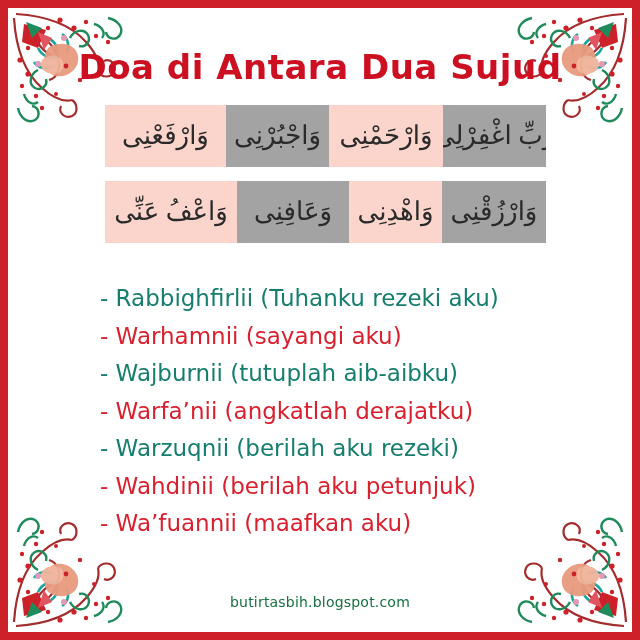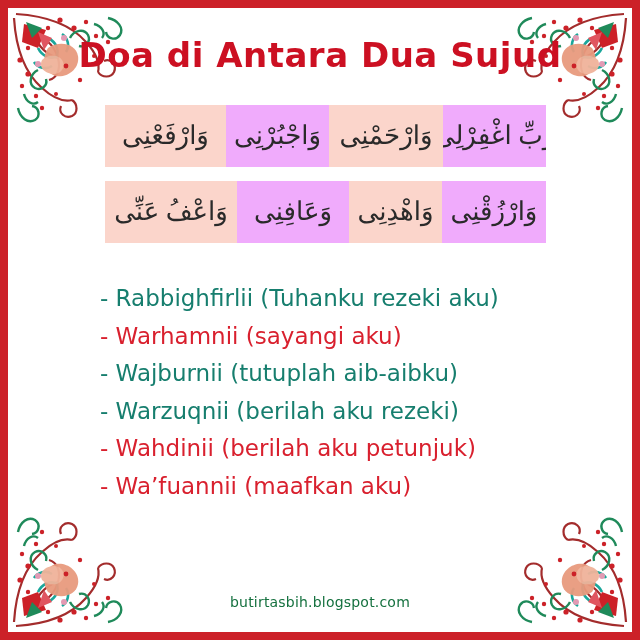--- a/index.html
+++ b/index.html
@@ -27,21 +27,21 @@
   }
   .corner.tl { top: 0; left: 0; }
   .corner.tr { top: 0; right: 0; transform: scaleX(-1); }
   .corner.bl { bottom: 0; left: 0; transform: scaleY(-1); }
   .corner.br { bottom: 0; right: 0; transform: scale(-1,-1); }
   .corner svg { display: block; width: 120px; height: 120px; }
 
   
   .title {
     position: absolute;
-    top: 28px;
+    top: 40px;
     left: 0;
     width: 100%;
     text-align: center;
     color: #cc1022;
     font-family: "DejaVu Sans", sans-serif;
     font-weight: bold;
     font-size: 34px;
     letter-spacing: 0.5px;
     line-height: 1.15;
     white-space: nowrap;
@@ -67,21 +67,21 @@
     justify-content: center;
     font-family: Liberation Serif, serif;
     font-size: 26px;
     line-height: 1;
     color: #2a2a2a;
     direction: rtl;
     white-space: nowrap;
     overflow: hidden;
   }
   .seg-pink  { background: #fbd5cb; }
-  .seg-green { background: #f0abfc; }
+  .seg-green { background: #a3a3a3; }
 
   
   .lines {
     position: absolute;
     left: 92px;
     top: 272px;
     width: 470px;
   }
   .line {
     font-family: "DejaVu Sans", sans-serif;
@@ -367,20 +367,21 @@
       <div class="arabic-seg seg-green" style="width:112px">وَعَافِنِى</div>
       <div class="arabic-seg seg-pink" style="width:132px">وَاعْفُ عَنِّى</div>
     </div>
 
   </div>
 
   <div class="lines">
     <div class="line teal">- Rabbighfirlii (Tuhanku rezeki aku)</div>
     <div class="line red">- Warhamnii (sayangi aku)</div>
     <div class="line teal">- Wajburnii (tutuplah aib-aibku)</div>
+    <div class="line red">- Warfa’nii (angkatlah derajatku)</div>
     <div class="line teal">- Warzuqnii (berilah aku rezeki)</div>
     <div class="line red">- Wahdinii (berilah aku petunjuk)</div>
     <div class="line red">- Wa’fuannii (maafkan aku)</div>
   </div>
 
   <div class="footer">butirtasbih.blogspot.com</div>
 
 </div>
 
 </body></html>

